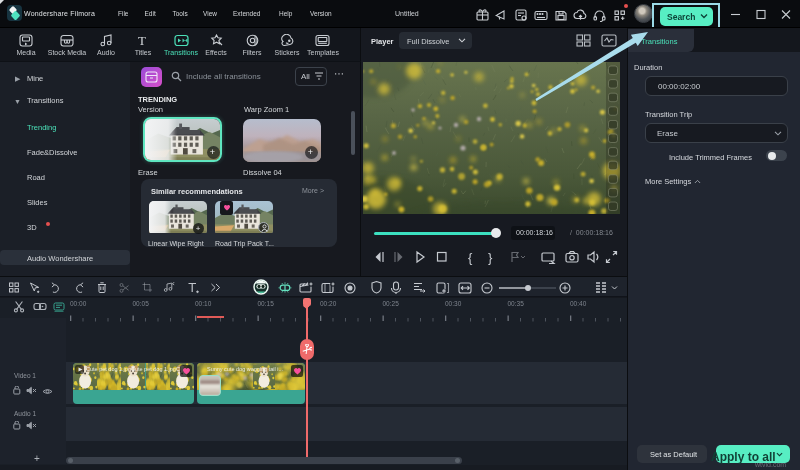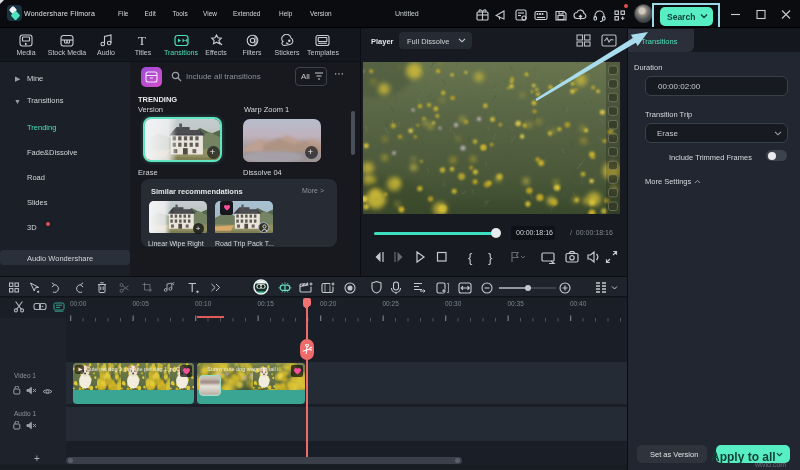--- a/index.html
+++ b/index.html
@@ -752,21 +752,21 @@
     </svg>
 <span class="abs" style="left:645px;top:153px;font-size:7.5px;color:#d5d8dd;padding-left:24px;">Include Trimmed Frames</span>
 <div class="abs" style="left:766px;top:150px;width:21px;height:11px;border-radius:6px;background:#3c434d;"></div>
 <div class="abs" style="left:768px;top:151.5px;width:8px;height:8px;border-radius:50%;background:#e8eaec;"></div>
 <span class="abs" style="left:645px;top:177px;font-size:7.5px;color:#d5d8dd;">More Settings</span>
 <svg class="ic" style="left:694px;top:179px" width="7" height="5" viewBox="0 0 8 5" fill="none" stroke="#9aa0a8" stroke-width="1.1">
       <path d="M1 4.2 L4 1.2 L7 4.2"></path>
     </svg>
 
 <div class="abs" style="left:637px;top:445px;width:70px;height:18px;background:#2e333c;border-radius:5px;"></div>
-<span class="abs" style="left:650px;top:450px;font-size:7.5px;color:#dfe2e5;">Set as Version</span>
+<span class="abs" style="left:650px;top:450px;font-size:7.5px;color:#dfe2e5;">Set as Default</span>
 <div class="abs" style="left:716px;top:445px;width:74px;height:18px;background:#57eec3;border-radius:5px;"></div>
 <span class="abs" style="left:687px;top:450px;font-size:12px;font-weight:bold;color:#113f35;margin-left:24px;">Apply to all</span>
 <svg class="ic" style="left:776px;top:452px" width="7" height="5" viewBox="0 0 8 5" fill="none" stroke="#113f35" stroke-width="1.2">
       <path d="M1 0.8 L4 3.8 L7 0.8"></path>
     </svg>
 <span class="abs" style="left:755px;top:461px;font-size:7px;color:rgba(230,233,236,0.35);">wtvid.com</span>
 
 <div class="abs" style="left:0;top:277px;width:627px;height:20px;background:#1e232c;border-bottom:1px solid #10131a;"></div>
 <svg class="ic" style="left:0px;top:281px" width="230" height="13" viewBox="0 0 230 13" fill="none" stroke="#c2c6cc" stroke-width="1">
   <rect x="9.5" y="2" width="3.4" height="3.4"></rect>

